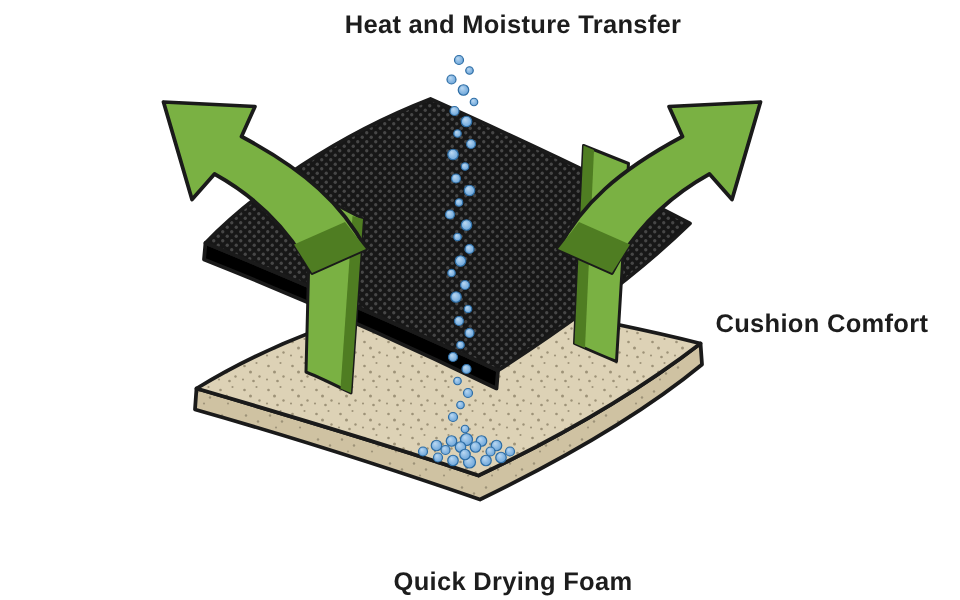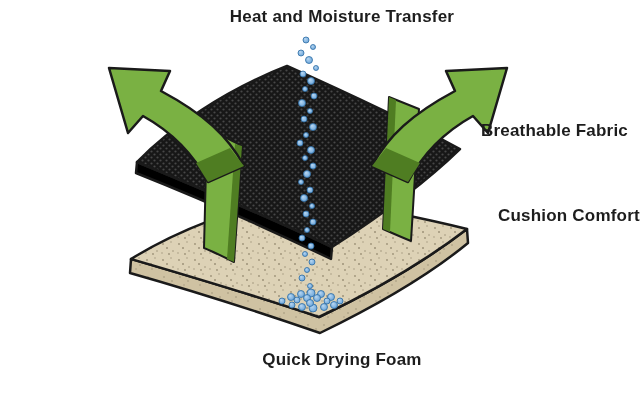--- a/index.html
+++ b/index.html
@@ -9,22 +9,22 @@
     font-family:"Liberation Sans", sans-serif;
   }
   .label {
     position:absolute; font-size:17px; font-weight:600;
     color:var(--text,#1d1d1d); letter-spacing:.2px; white-space:nowrap;
   }
   .label.center { left:50%; transform:translateX(-50%);padding-left:44px; }
   #lbl-title   { top:7px; }
   #lbl-fabric  { left:481px; top:121px; }
   #lbl-mesh    { left:10px;  top:187px; }
-  #lbl-cushion { left:498px; top:206px;text-align:right; }
-  #lbl-foam    { top:350px; }
+  #lbl-cushion { left:477px; top:206px;text-align:right; }
+  #lbl-foam    { top:378px; }
 
   
   .outlined   { stroke:var(--outline,#1a1a1a); stroke-width:2.5; stroke-linejoin:round; }
   .thin-line  { stroke:var(--outline,#1a1a1a); stroke-width:2;   stroke-linejoin:round; }
   .mesh-bg    { fill:var(--fabric,#171717); }
   .mesh-dot   { fill:var(--fabric-dot,#4a4a4a); }
   .fabric-side{ fill:#000; }
   .foam-bg    { fill:var(--foam,#ddd2b6); }
   .foam-side-bg { fill:var(--foam-side,#cfc2a2); }
   .speck      { fill:var(--foam-speckle,#9d9278); }
@@ -147,16 +147,15 @@
       <circle class="drop" cx="297" cy="300" r="3"></circle>
       <circle class="drop" cx="307" cy="298" r="3.5"></circle>
       <circle class="drop" cx="317" cy="298" r="3.5"></circle>
       <circle class="drop" cx="327" cy="301" r="3"></circle>
       <circle class="drop" cx="310" cy="303" r="3.5"></circle>
     </g>
   </svg>
 
   
   <div id="lbl-title" class="label center">Heat and Moisture Transfer</div>
-  <div id="lbl-fabric" class="label">Breathable Fabric</div>
   <div id="lbl-cushion" class="label">Cushion Comfort</div>
   <div id="lbl-foam" class="label center">Quick Drying Foam</div>
 </div>
 
 </body></html>

